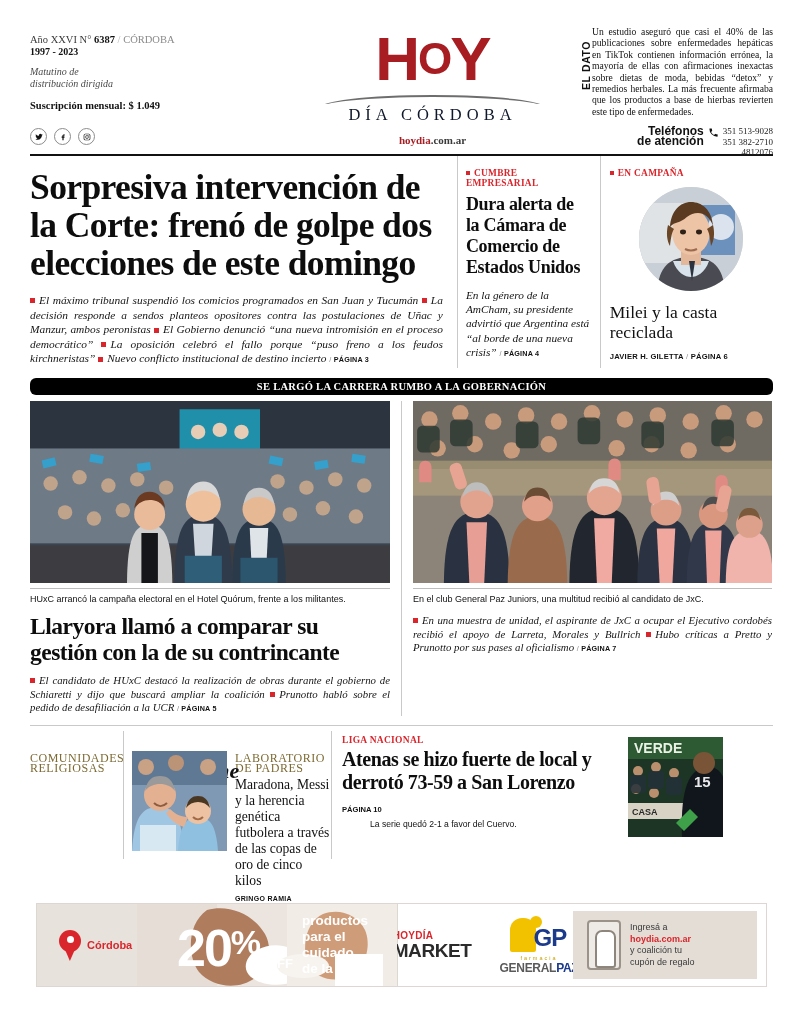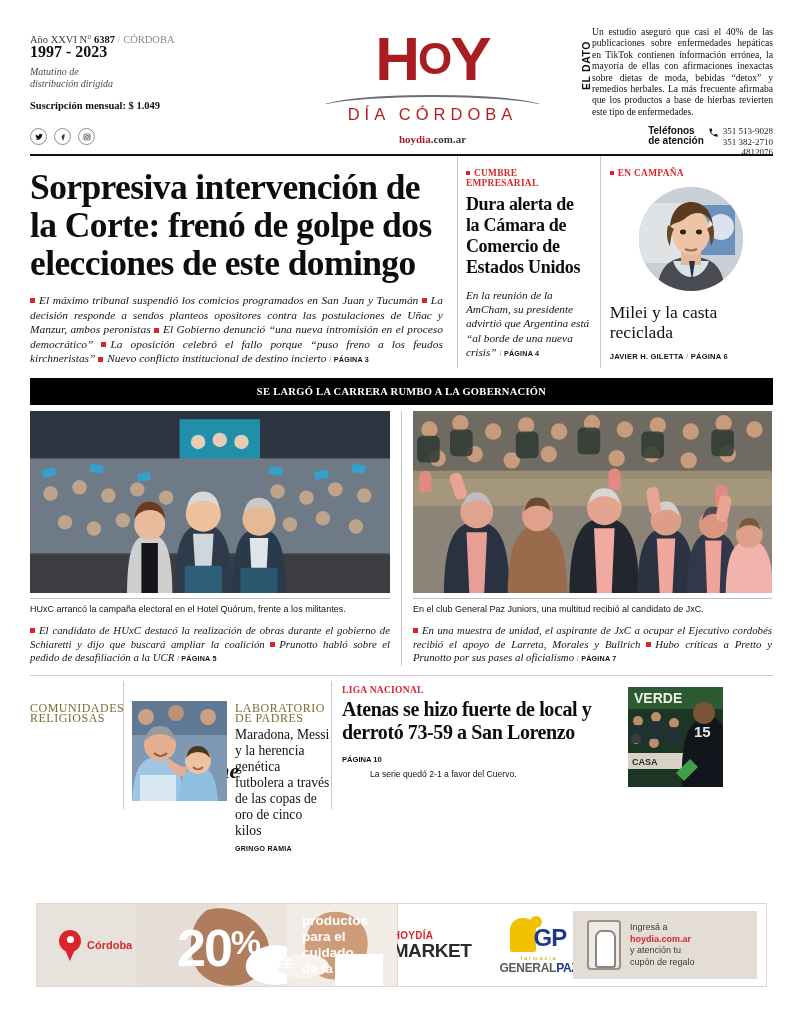--- a/index.html
+++ b/index.html
@@ -13,43 +13,43 @@
   .page{width:803px;height:1024px;position:relative;background:#fff;}
 
   
   .masthead{display:flex;padding:26px 30px 0 30px;height:148px;box-sizing:border-box;}
   .mh-left{width:258px;}
   .mh-date{font-family:"Liberation Serif",serif;font-weight:bold;font-size:11.5px;line-height:13px;letter-spacing:.2px;color:#111;text-transform:uppercase;}
   .mh-year{font-size:10.5px;line-height:13px;margin-top:7px;color:#3a3a3a;}
   .mh-year b{color:#111;}
   .mh-year .sep{color:#b5b5b5;}
   .mh-year .cord{color:#8a8a8a;}
-  .mh-year2{font-size:16px;font-weight:bold;line-height:12px;color:#111;}
+  .mh-year2{font-size:10px;font-weight:bold;line-height:12px;color:#111;}
   .mh-sub{font-style:italic;font-size:10px;line-height:12px;color:#4a4a4a;margin-top:8px;}
   .mh-price{font-weight:bold;font-size:10.5px;margin-top:10px;color:#111;}
   .socials{display:flex;gap:7px;margin-top:17px;}
   .soc{width:15px;height:15px;border:1px solid #8c8c8c;border-radius:50%;display:flex;align-items:center;justify-content:center;}
   .soc svg{width:8px;height:8px;fill:#111;}
 
   .mh-center{flex:1;display:flex;flex-direction:column;align-items:center;padding-top:2px;}
   .logo-hoy{font-family:"Liberation Sans",sans-serif;font-weight:bold;font-size:62px;letter-spacing:-2px;color:#a71d22;line-height:62px;}
   .logo-hoy .o{font-size:44px;vertical-align:6px;}
   .swoosh{width:215px;height:12px;margin-top:2px;position:relative;overflow:hidden;}
   .swoosh:after{content:"";position:absolute;left:-8px;right:-8px;top:3px;height:26px;border-radius:50%;
     border-top:2px solid #6d6d6d;}
-  .logo-dia{font-family:Liberation Sans, sans-serif;font-size:16.5px;letter-spacing:5px;color:#b91c1c;margin-top:1px;}
+  .logo-dia{font-family:Liberation Serif, serif;font-size:16.5px;letter-spacing:5px;color:#0f172a;margin-top:1px;}
   .logo-url{font-size:11px;color:#a71d22;margin-top:9px;font-weight:bold;}
   .logo-url .gray{color:#3a3a3a;}
 
   .mh-right{width:196px;display:flex;}
   .eldato-label{writing-mode:vertical-rl;transform:rotate(180deg);font-family:"Liberation Sans",sans-serif;
     font-weight:bold;font-size:10.5px;letter-spacing:.6px;color:#111;text-align:center;padding:6px 3px 0 0;height:78px;}
   .eldato-body{flex:1;font-size:9.6px;line-height:11.4px;text-align:justify;color:#111;}
   .phones{display:flex;justify-content:flex-end;align-items:flex-start;margin-top:9px;gap:4px;}
-  .phones-lab{font-family:"Liberation Sans",sans-serif;font-weight:bold;font-size:10px;line-height:10px;text-align:left;color:#111;}
+  .phones-lab{font-family:"Liberation Sans",sans-serif;font-weight:bold;font-size:12px;line-height:10px;text-align:right;color:#111;}
   .phone-ic{width:11px;height:11px;margin-top:1px;}
   .phone-ic svg{width:11px;height:11px;fill:#111;}
   .phones-nums{font-size:9px;line-height:10.4px;text-align:right;color:#222;font-family:"Liberation Serif",serif;}
 
   
   .rule-top{height:2px;background:#111;margin:6px 30px 0 30px;}
 
   
   .lead{display:flex;padding:0 30px;box-sizing:border-box;}
   .lead-main{width:444px;padding-right:14px;box-sizing:border-box;}
@@ -66,21 +66,21 @@
   .col2-h{font-family:"Liberation Serif",serif;font-weight:bold;font-size:18px;line-height:21px;margin-top:6px;letter-spacing:-.3px;color:#0d0d0d;}
   .col2-sum{font-style:italic;font-size:11.3px;line-height:14.2px;margin-top:10px;color:#141414;}
 
   .lead-col3{width:180px;padding-left:9px;box-sizing:border-box;border-left:1px solid #c9c9c9;}
   .avatar{width:104px;height:104px;border-radius:50%;margin:9px auto 0 auto;overflow:hidden;position:relative;background:#cfd4d8;}
   .col3-h{font-family:"Liberation Serif",serif;font-size:17.5px;line-height:20px;margin-top:11px;color:#111;}
   .byline{font-family:"Liberation Sans",sans-serif;font-weight:bold;font-size:7.6px;letter-spacing:.2px;margin-top:10px;color:#111;}
   .byline .slash{color:#8a8a8a;font-weight:normal;}
 
   
-  .banner{margin:10px 30px 0 30px;height:27px;background:#000;display:flex;align-items:center;justify-content:center;}
+  .banner{margin:10px 30px 0 30px;height:17px;background:#000;display:flex;align-items:center;justify-content:center;border-radius:6px;}
   .banner span{font-family:"Liberation Serif",serif;font-weight:bold;color:#fff;font-size:10.5px;letter-spacing:.3px;}
 
   
   .stories{display:flex;padding:0 30px;box-sizing:border-box;margin-top:6px;}
   .story{width:371px;box-sizing:border-box;}
   .story.left{padding-right:11px;}
   .story.right{padding-left:11px;border-left:1px solid #c9c9c9;}
   .photo{width:100%;height:182px;position:relative;overflow:hidden;background:#2a2f38;}
   .caption{font-family:"Liberation Sans",sans-serif;font-size:9px;line-height:11px;color:#111;
      padding-top:5px;border-top:1px solid #bdbdbd;margin-top:5px;}
@@ -221,21 +221,21 @@
         <span class="sq"></span><span>El Gobierno denunció “una nueva intromisión en el proceso democrático”</span>
         <span class="sq"></span><span>La oposición celebró el fallo porque “puso freno a los feudos kirchneristas”</span>
         <span class="sq"></span><span>Nuevo conflicto institucional de destino incierto</span>
         <span class="pag"><span class="slash">/ </span><span>PÁGINA 3</span></span>
       </div>
     </div>
 
     <div class="lead-col2">
       <div class="kicker"><span class="sq"></span><span>CUMBRE EMPRESARIAL</span></div>
       <div class="col2-h">Dura alerta de la Cámara de Comercio de Estados Unidos</div>
-      <div class="col2-sum"><span>En la reunión de la AmCham, su presidente advirtió que Argentina está “al borde de una nueva crisis”</span> <span class="pag"><span class="slash">/ </span><span>PÁGINA 4</span></span></div>
+      <div class="col2-sum"><span>En la género de la AmCham, su presidente advirtió que Argentina está “al borde de una nueva crisis”</span> <span class="pag"><span class="slash">/ </span><span>PÁGINA 4</span></span></div>
     </div>
 
     <div class="lead-col3">
       <div class="kicker"><span class="sq"></span><span>EN CAMPAÑA</span></div>
       <div class="avatar">
         <svg class="ph-layer" viewBox="0 0 104 104" preserveAspectRatio="xMidYMid slice">
           <rect width="104" height="104" fill="#c8cfd6"></rect>
           <rect x="62" y="18" width="34" height="50" fill="#1f5fa8" opacity=".55"></rect>
           <circle cx="82" cy="40" r="13" fill="#ffffff" opacity=".75"></circle>
           <rect x="0" y="16" width="46" height="60" fill="#dfe3e6"></rect>
@@ -315,20 +315,21 @@
           <g>
             <path d="M196 182c0-52 7-68 26-68s26 16 26 68z" fill="#2a3a4a"></path>
             <circle cx="222" cy="105" r="16" fill="#e7b894"></circle>
             <path d="M207 100c2-11 7-16 15-16s13 5 15 16c-5-5-9-7-15-7s-10 2-15 7z" fill="#c9c9c9"></path>
             <path d="M213 123h18l-3 59h-12z" fill="#dfe4e8"></path>
             <path d="M204 152h36v30h-36z" fill="#2c566e"></path>
           </g>
         </svg>
       </div>
       <div class="caption">HUxC arrancó la campaña electoral en el Hotel Quórum, frente a los militantes.</div>
+      <div class="story-h">Llaryora llamó a comparar su gestión con la de su contrincante</div>
       <div class="story-sum">
         <span class="sq"></span><span>El candidato de HUxC destacó la realización de obras durante el gobierno de Schiaretti y dijo que buscará ampliar la coalición</span>
         <span class="sq"></span><span>Prunotto habló sobre el pedido de desafiliación a la UCR</span>
         <span class="pag"><span class="slash">/ </span><span>PÁGINA 5</span></span>
       </div>
     </div>
 
     <div class="story right">
       <div class="photo">
         <svg class="ph-layer" viewBox="0 0 349 182" preserveAspectRatio="none">
@@ -539,19 +540,19 @@
       </div>
     </div>
 
     <div class="ad-right">
       <span class="phone-shape">
           <i class="hand"></i>
         </span>
       <span class="ad-r-txt">
         <span>Ingresá a</span><br>
         <span class="red">hoydia.com.ar</span><br>
-        <span>y atención tu</span><br>
+        <span>y coalición tu</span><br>
         <span>cupón de regalo</span>
       </span>
     </div>
   </div>
 
 </div>
 
 </body></html>

